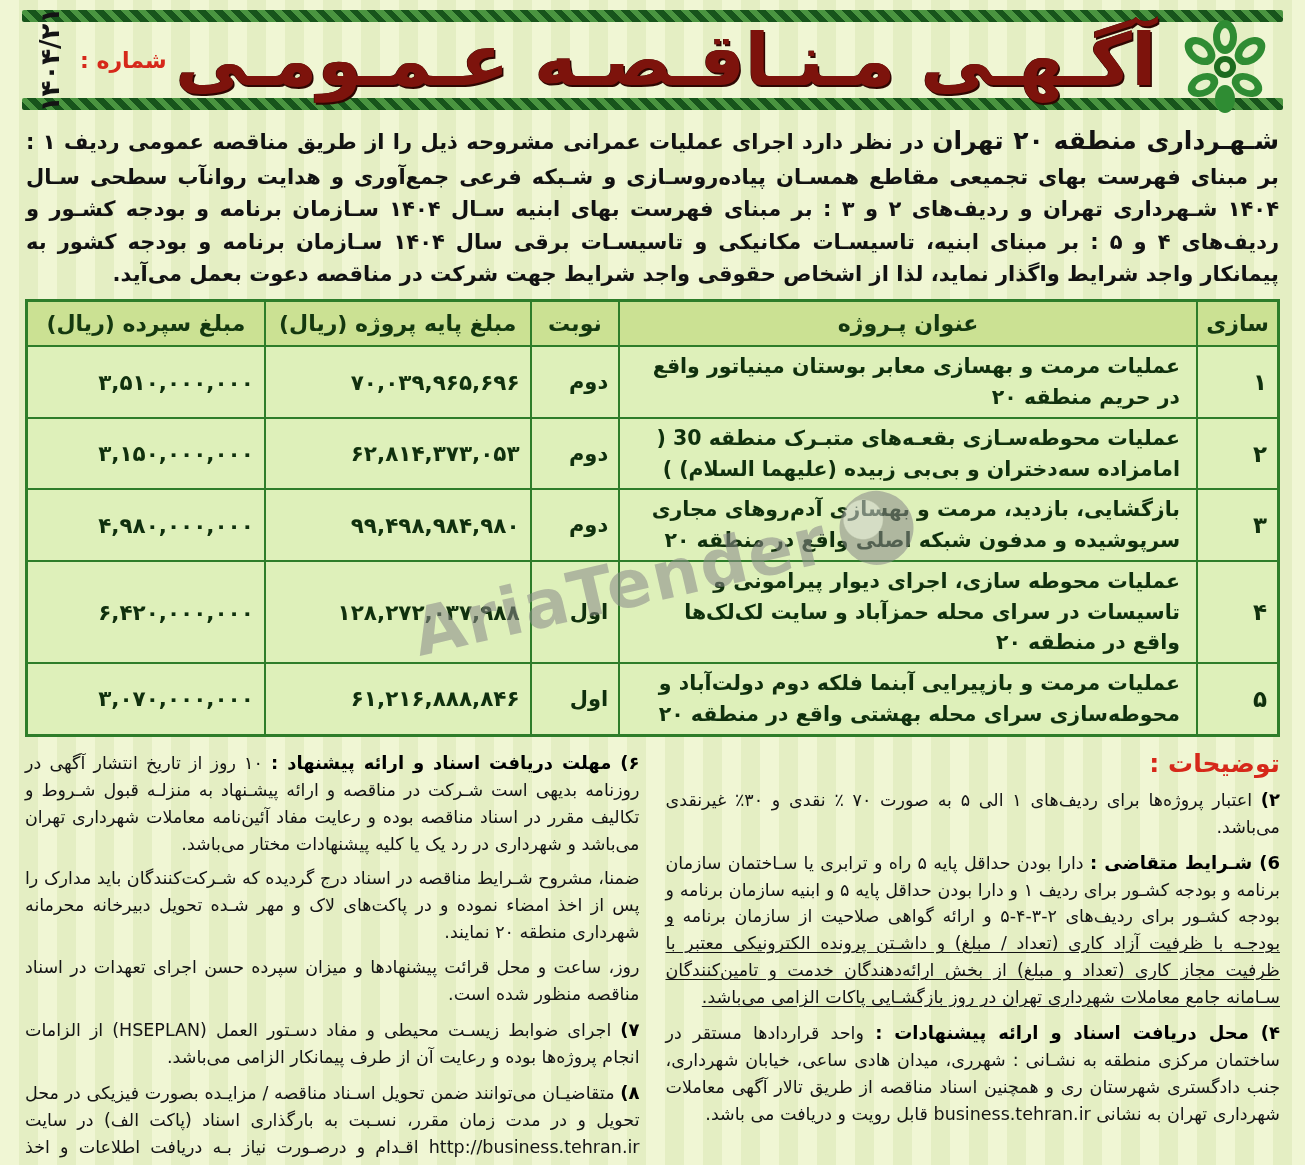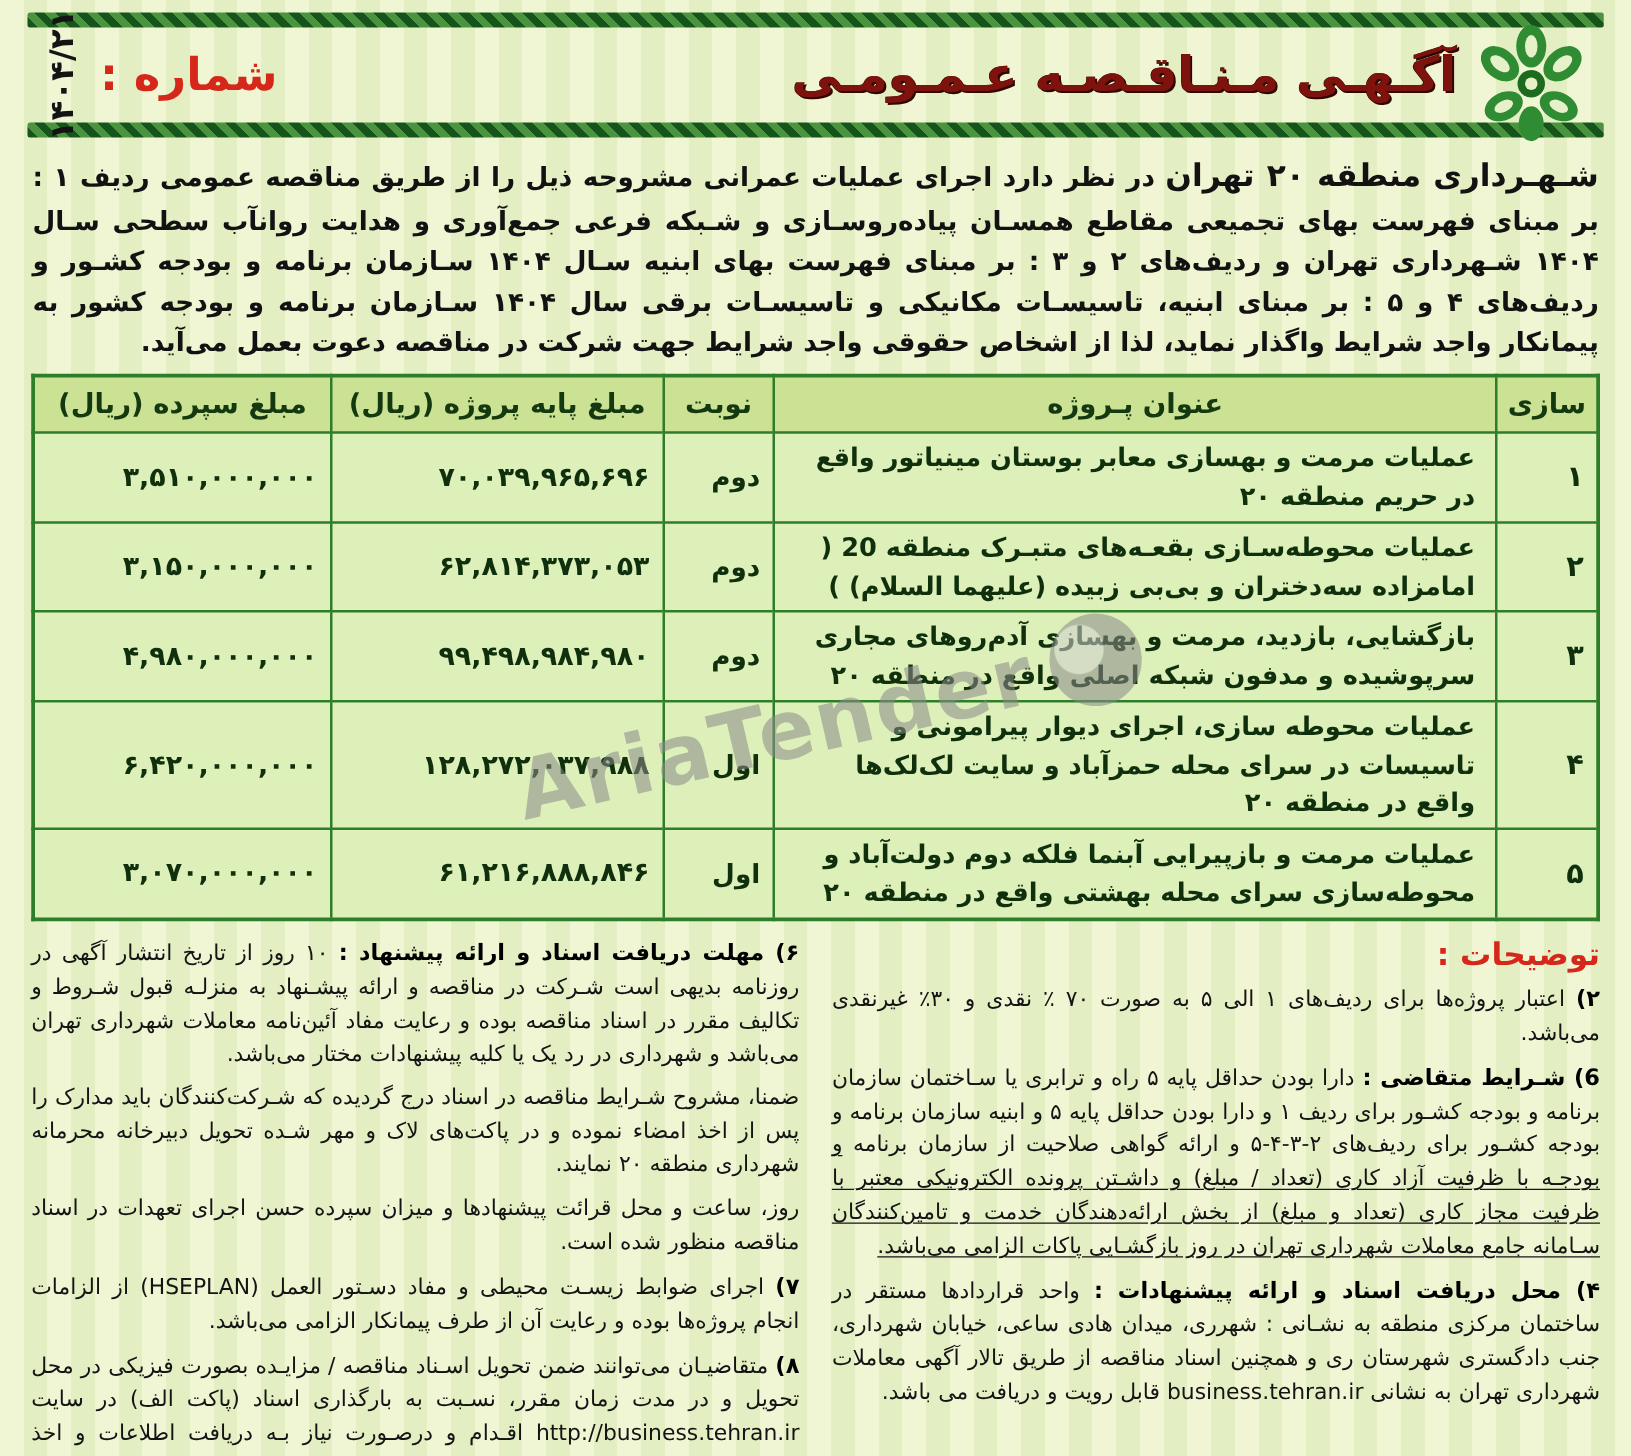--- a/index.html
+++ b/index.html
@@ -19,28 +19,28 @@
   .header { position:relative; margin:10px 22px 0 22px; z-index:2; }
   .strip {
     height:12px; border-radius:2px;
     background:repeating-linear-gradient(45deg,#17541b 0 6px,#4a9440 6px 12px);
   }
   .header-row {
     display:flex; align-items:center;
     height:76px; padding:0 118px 0 4px;
   }
   .page-title {
-    flex:1; text-align:right;
-    font-size:39px; font-weight:bold; letter-spacing:1px;
+    flex:1; text-align:center;
+    font-size:72px; font-weight:bold; letter-spacing:1px;
     color:#7d130c;
     text-shadow:1.5px 1.5px 0 #2f0602, -0.5px -0.5px 0 #2f0602;
     white-space:nowrap;
   }
   .number-block { display:flex; align-items:center; gap:10px; padding-left:4px; }
-  .number-label { color:#d6281a; font-size:36px; font-weight:900; white-space:nowrap; }
+  .number-label { color:#d6281a; font-size:22px; font-weight:900; white-space:nowrap; }
   .number-vertical { width:40px; height:104px; display:flex; align-items:center; justify-content:center; }
   .number-vertical span {
     transform:rotate(-90deg); white-space:nowrap;
     font-size:26px; font-weight:bold; color:#141414;
   }
   .logo { position:absolute; top:6px; right:8px; width:100px; height:102px; z-index:3; }
 
   
   .intro {
     margin:12px 26px 8px 26px;
@@ -172,21 +172,21 @@
     <tbody>
       <tr>
         <td class="c-no">۱</td>
         <td class="c-title">عملیات مرمت و بهسازی معابر بوستان مینیاتور واقع در حریم منطقه ۲۰</td>
         <td class="c-turn">دوم</td>
         <td class="c-base">۷۰,۰۳۹,۹۶۵,۶۹۶</td>
         <td class="c-dep">۳,۵۱۰,۰۰۰,۰۰۰</td>
       </tr>
       <tr>
         <td class="c-no">۲</td>
-        <td class="c-title">عملیات محوطه‌سـازی بقعـه‌های متبـرک منطقه 20 ( امامزاده سه‌دختران و بی‌بی زبیده (علیهما السلام) )</td>
+        <td class="c-title">عملیات محوطه‌سـازی بقعـه‌های متبـرک منطقه 30 ( امامزاده سه‌دختران و بی‌بی زبیده (علیهما السلام) )</td>
         <td class="c-turn">دوم</td>
         <td class="c-base">۶۲,۸۱۴,۳۷۳,۰۵۳</td>
         <td class="c-dep">۳,۱۵۰,۰۰۰,۰۰۰</td>
       </tr>
       <tr>
         <td class="c-no">۳</td>
         <td class="c-title">بازگشایی، بازدید، مرمت و بهسازی آدم‌روهای مجاری سرپوشیده و مدفون شبکه اصلی واقع در منطقه ۲۰</td>
         <td class="c-turn">دوم</td>
         <td class="c-base">۹۹,۴۹۸,۹۸۴,۹۸۰</td>
         <td class="c-dep">۴,۹۸۰,۰۰۰,۰۰۰</td>

